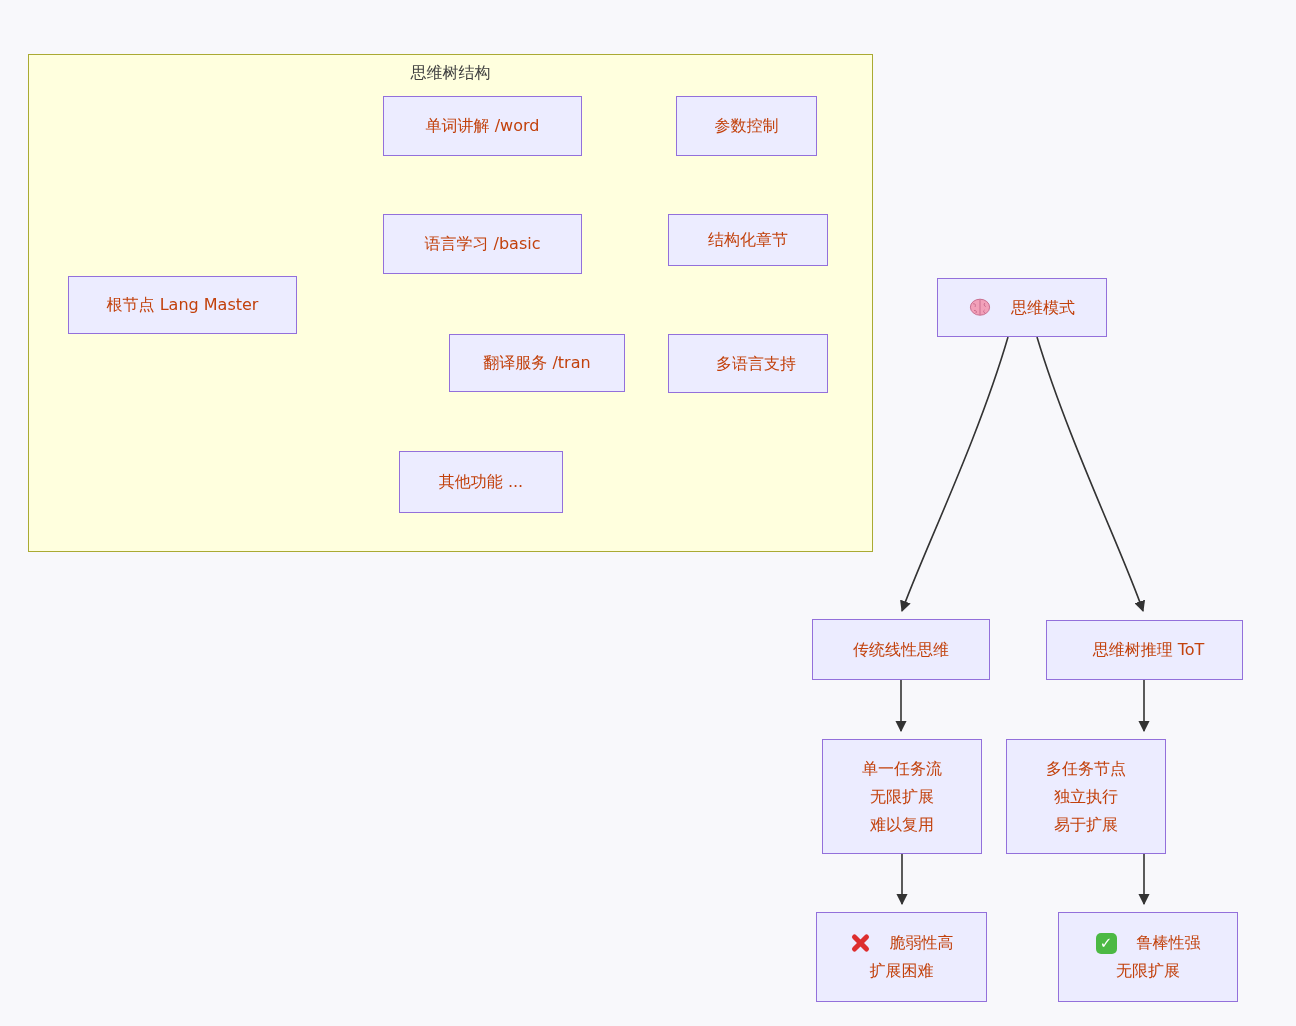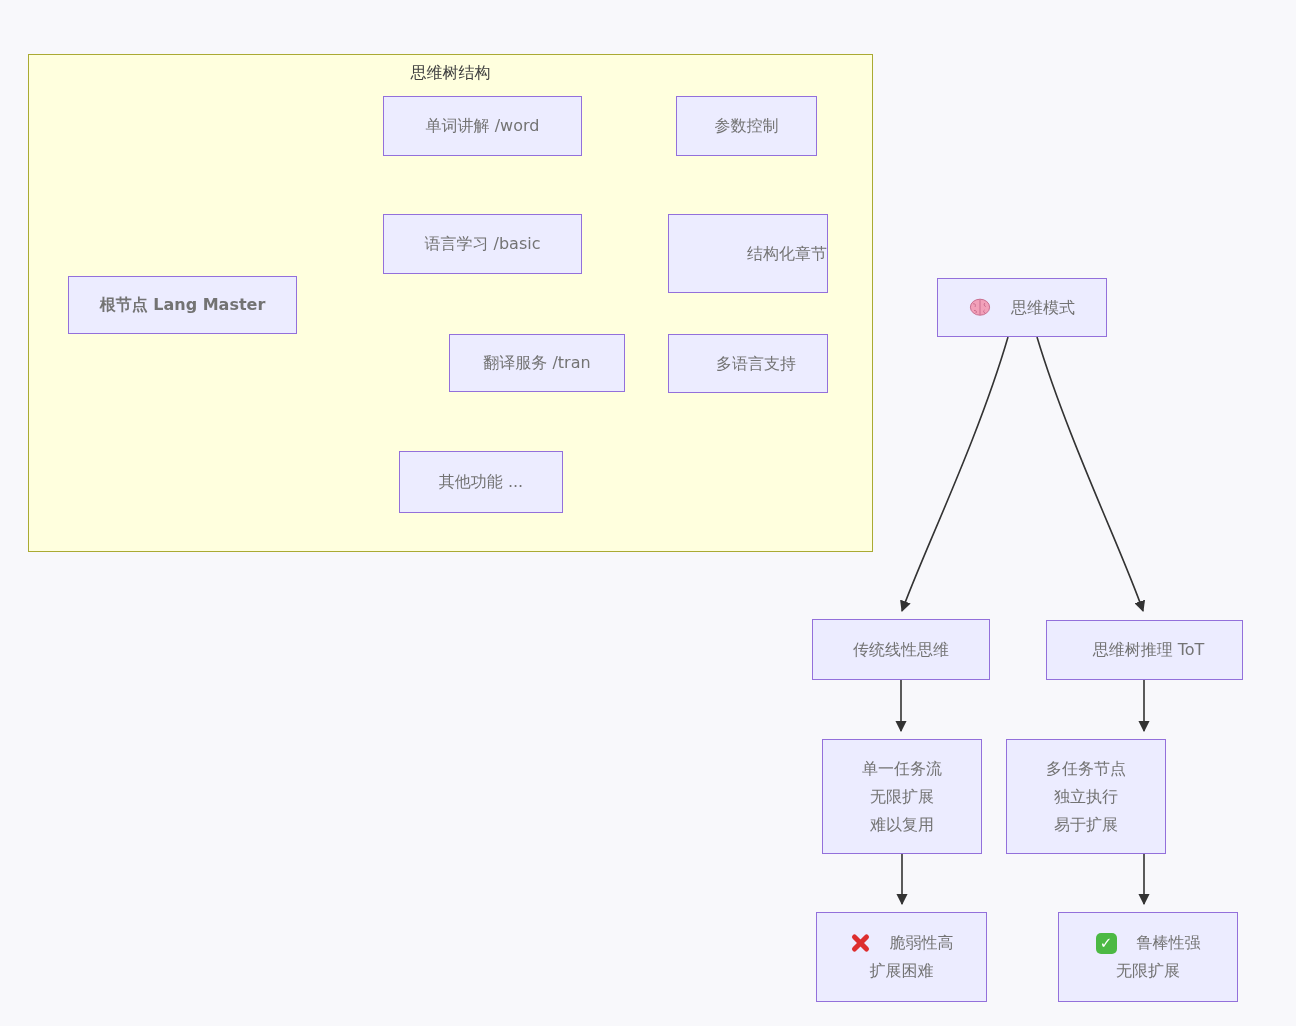--- a/index.html
+++ b/index.html
@@ -18,31 +18,31 @@
   }
   .subgraph-title {
     position:absolute; left:0; top:8px; width:100%;
     text-align:center; font-size:16px; color:#404040;
   }
 
   .node {
     position:absolute; box-sizing:border-box;
     background:#ECECFF; border:1px solid #9370DB;
     display:flex; flex-direction:column; align-items:center; justify-content:center;
-    font-size:16px; color:#737373; text-align:center; line-height:28px;
+    font-size:16px; color:#c2410c; text-align:center; line-height:28px;
     white-space:nowrap;
   }
   .node .line { display:flex; align-items:center; justify-content:center; gap:20px; }
 
   
-  .n-root      { left:68px;   top:276px; width:229px; height:58px;font-weight:bold; }
+  .n-root      { left:68px;   top:276px; width:229px; height:58px; }
   .n-word      { left:383px;  top:96px;  width:199px; height:60px; }
   .n-param     { left:676px;  top:96px;  width:141px; height:60px; }
   .n-basic     { left:383px;  top:214px; width:199px; height:60px; }
-  .n-chapter   { left:668px;  top:214px; width:160px; height:79px;align-items:flex-end; }
+  .n-chapter   { left:668px;  top:214px; width:160px; height:52px; }
   .n-tran      { left:404px;  top:334px; width:176px; height:58px;margin-left:45px; }
   .n-multilang { left:668px;  top:334px; width:160px; height:59px;padding-left:16px; }
   .n-other     { left:399px;  top:451px; width:164px; height:62px; }
   .n-mind      { left:937px;  top:278px; width:170px; height:59px; }
   .n-linear    { left:812px;  top:619px; width:178px; height:61px; }
   .n-tot      { left:1046px; top:620px; width:197px; height:60px;padding-left:8px; }
   .n-single    { left:822px;  top:739px; width:160px; height:115px; }
   .n-multi     { left:1006px; top:739px; width:160px; height:115px; }
   .n-fragile   { left:816px;  top:912px; width:171px; height:90px; }
   .n-robust    { left:1058px; top:912px; width:180px; height:90px; }

